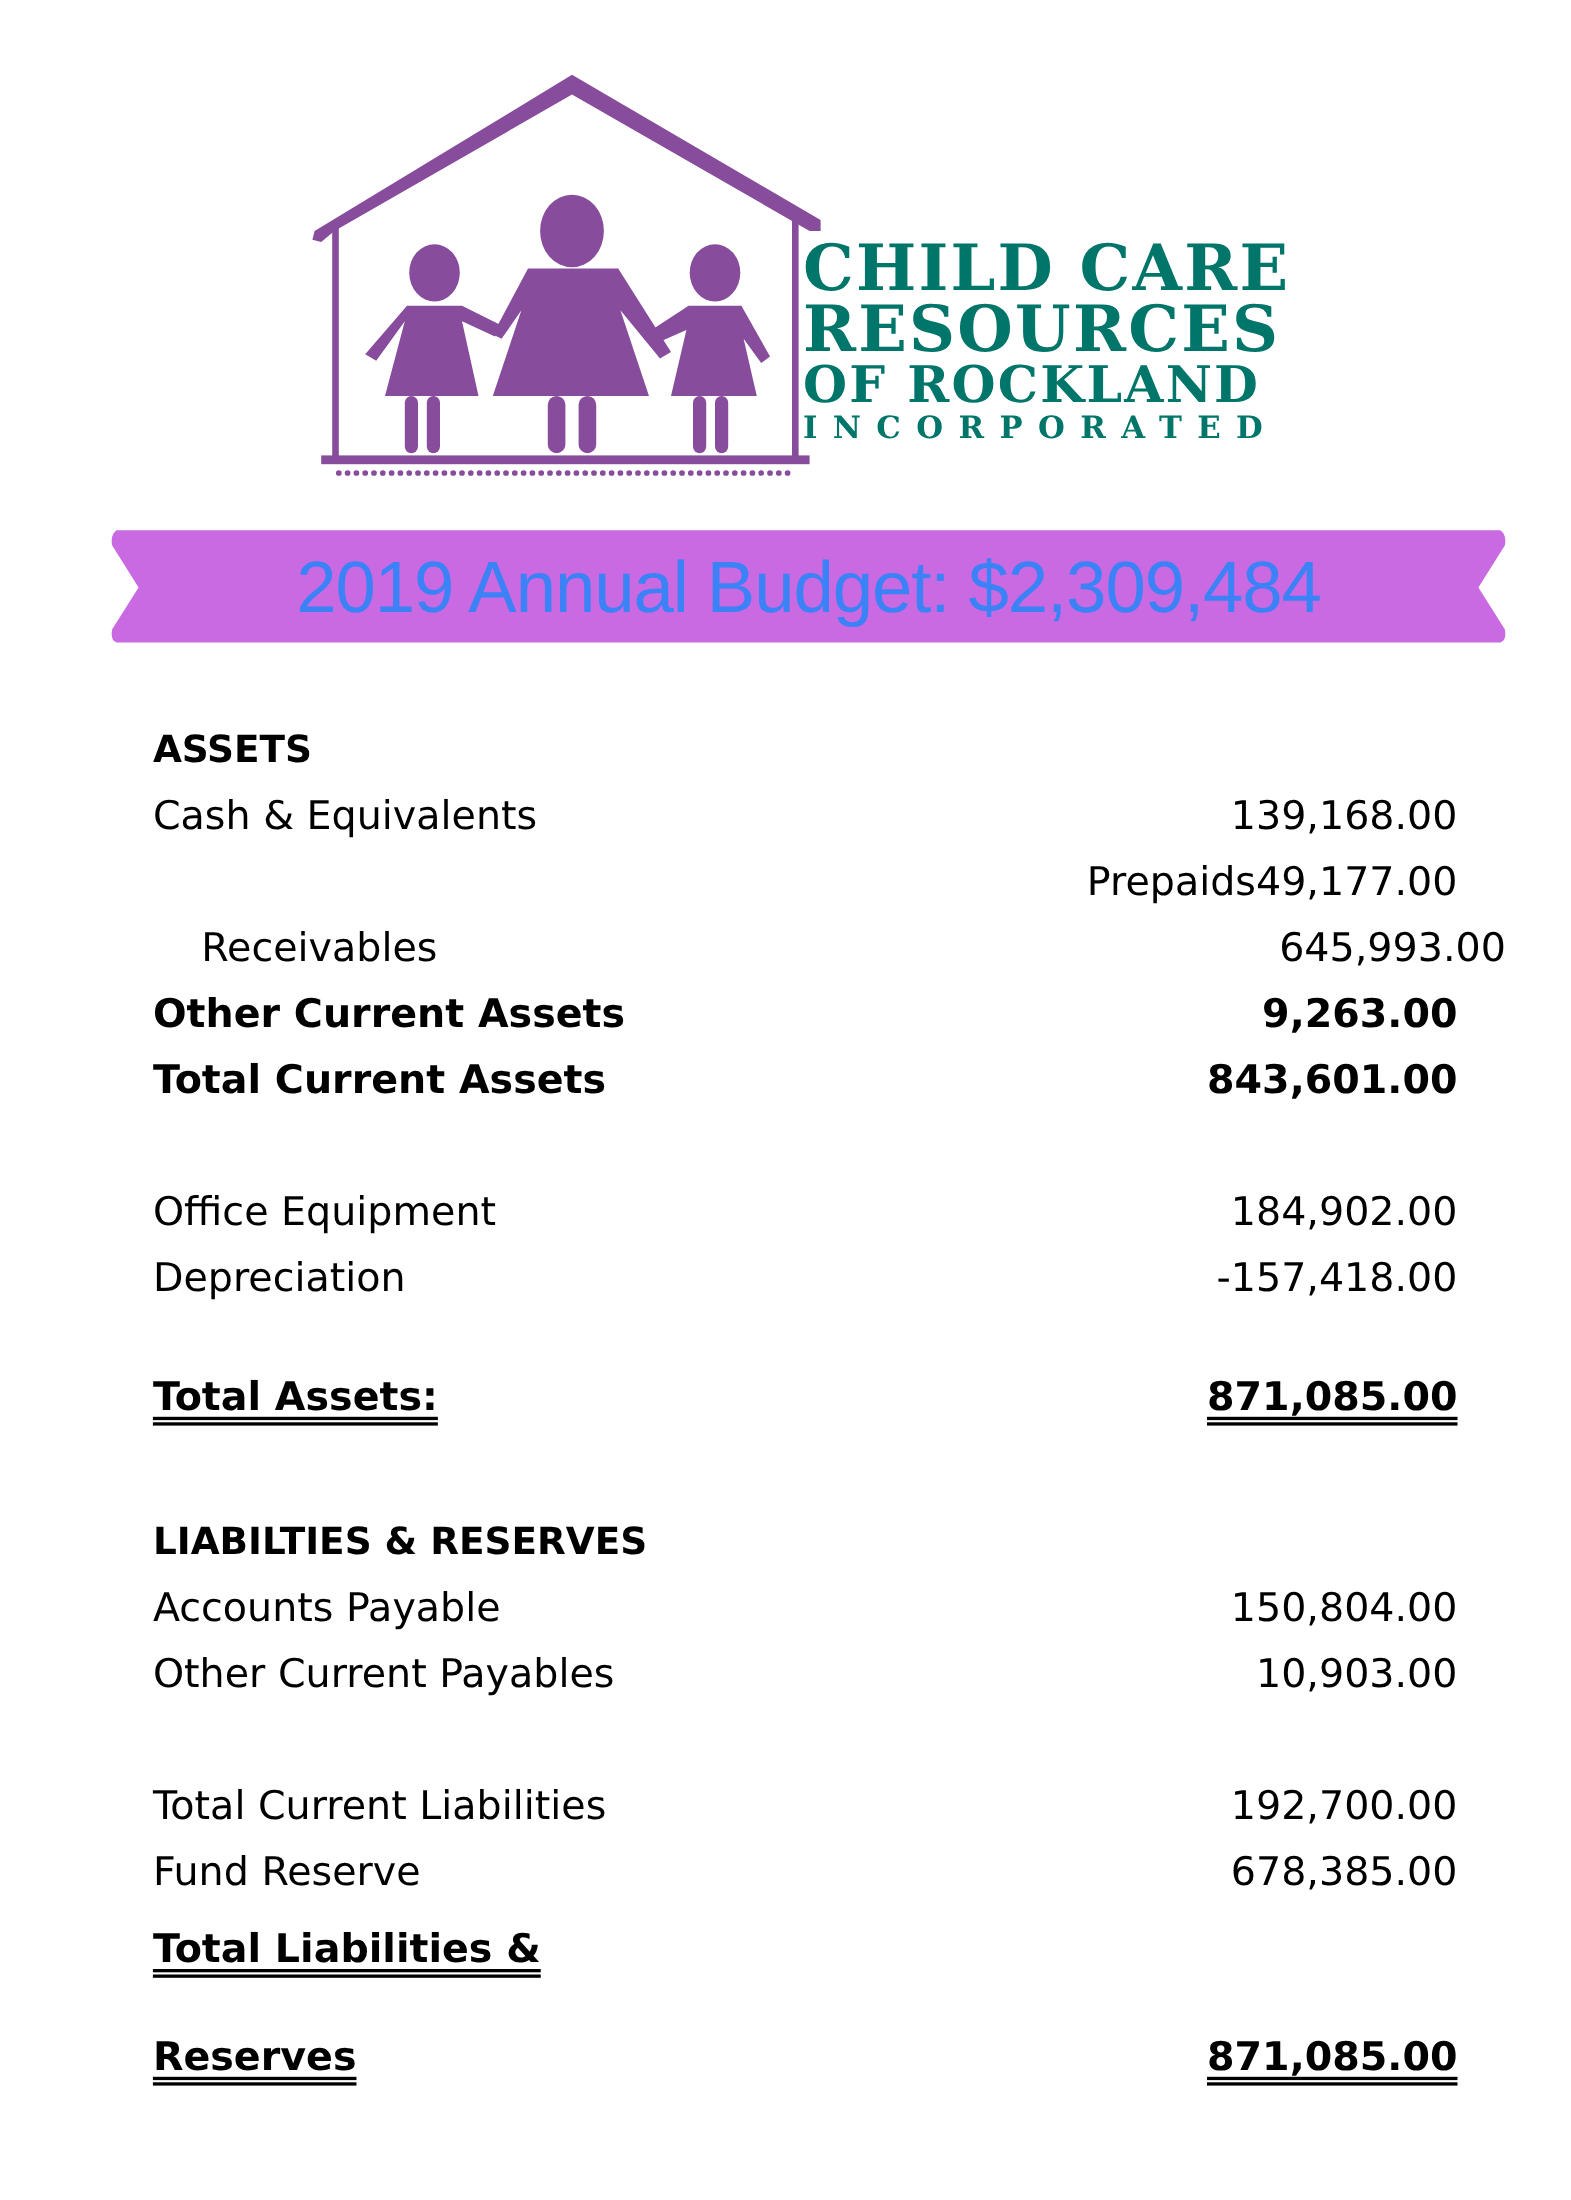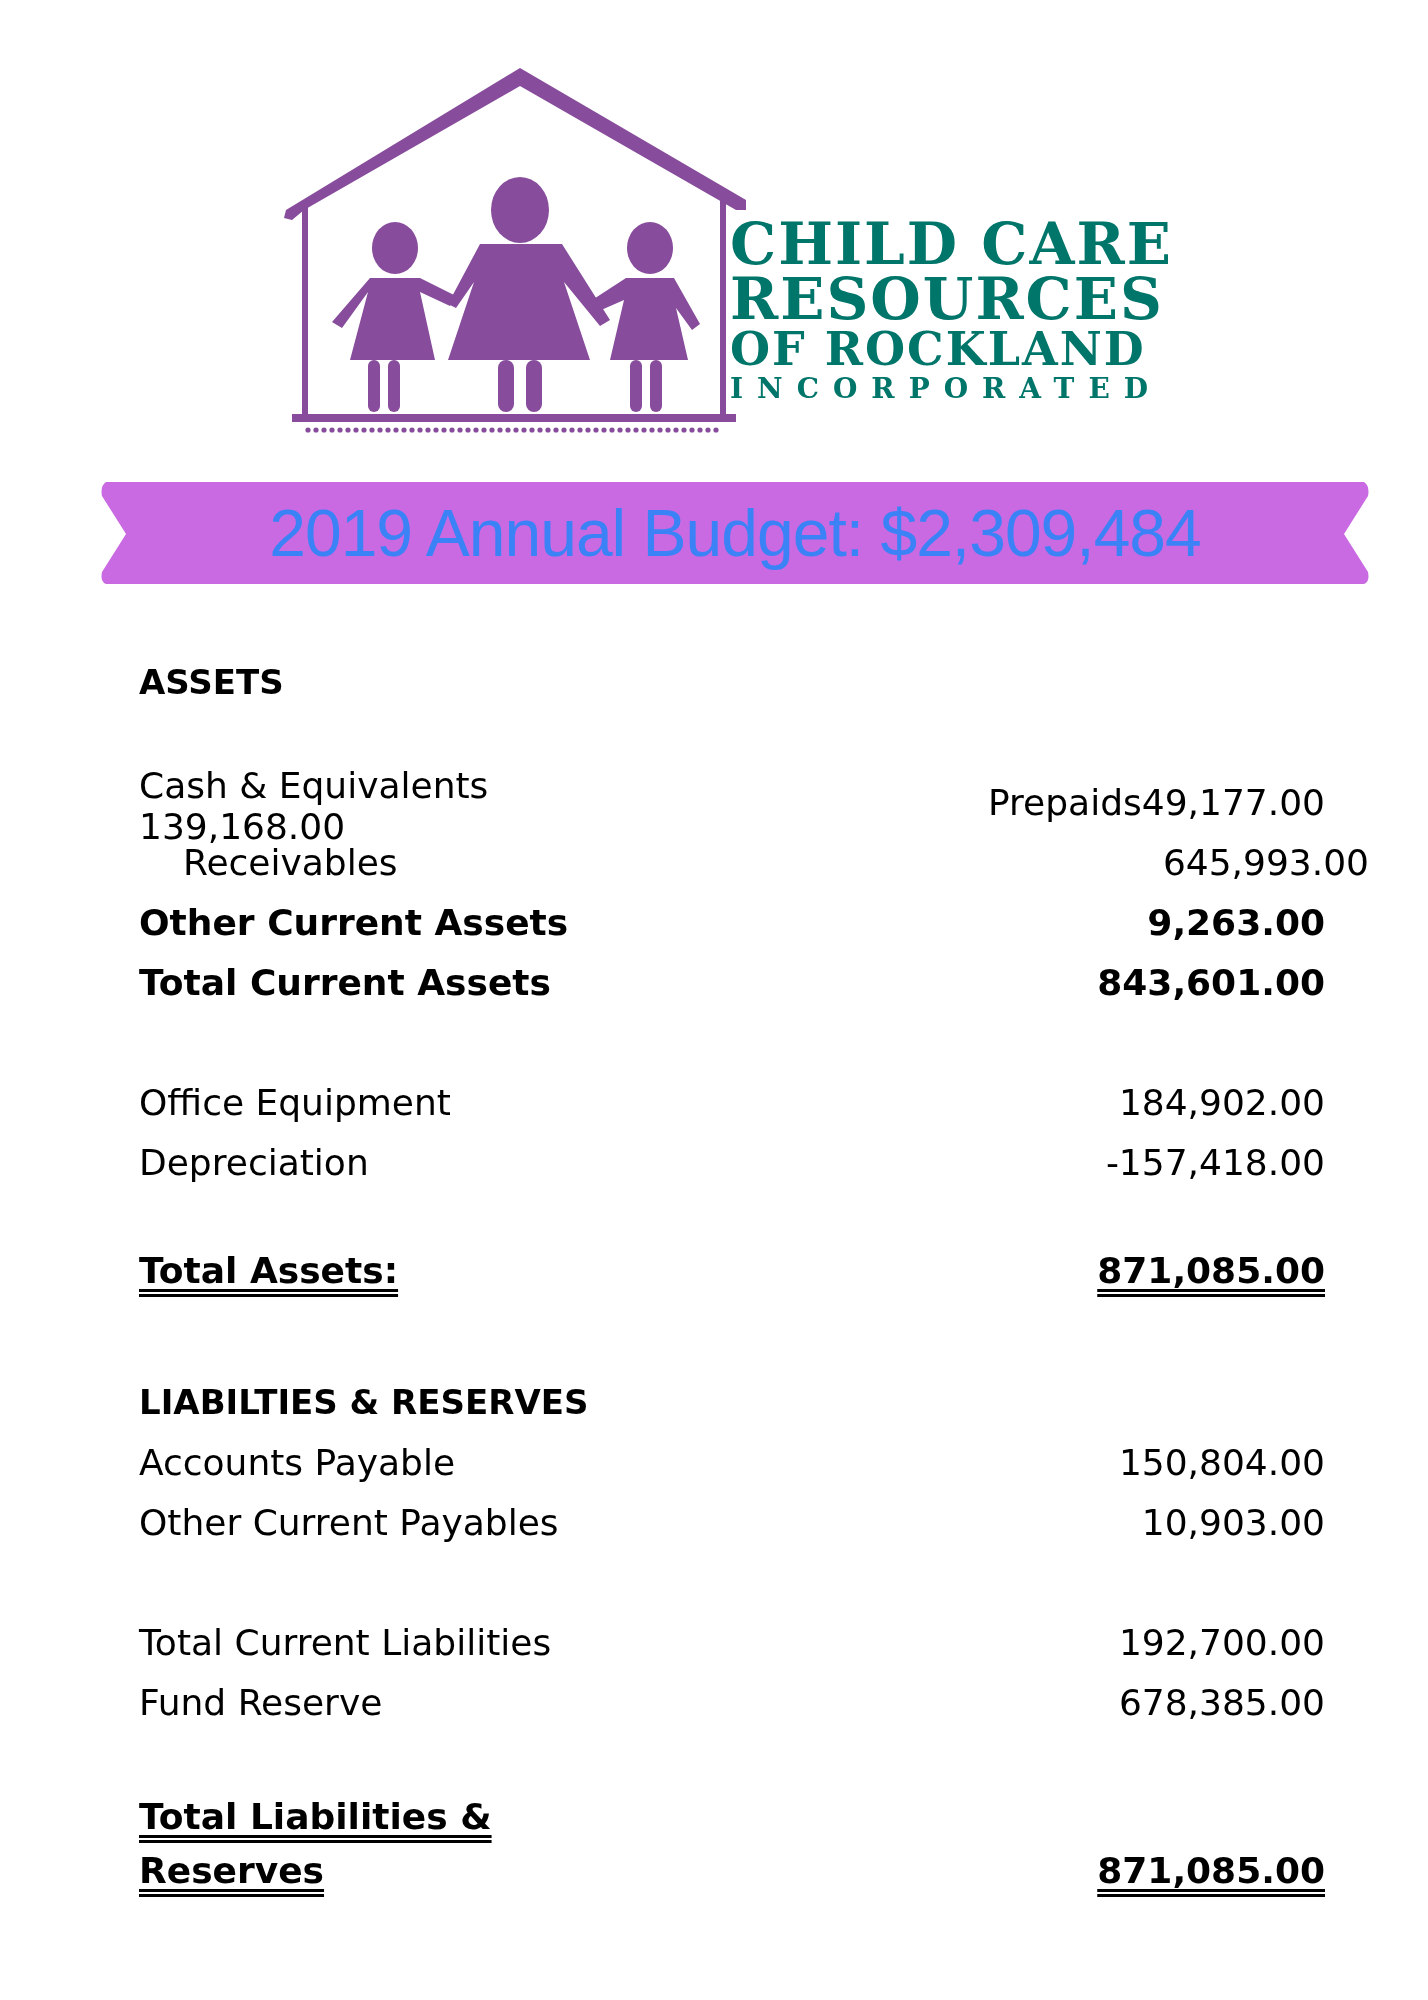--- a/index.html
+++ b/index.html
@@ -112,21 +112,21 @@
 
 <svg id="banner" viewBox="0 0 1274 110" preserveAspectRatio="none" xmlns="http://www.w3.org/2000/svg">
   <path d="M8,4 L1266,4 Q1272,8 1270,18 L1246,56 L1270,94 Q1272,104 1266,106 L8,106 Q2,104 4,94 L28,56 L4,18 Q2,8 8,4 Z" fill="#c96ae3"></path>
 </svg>
 <div id="banner-text">2019 Annual Budget:  $2,309,484</div>
 
 <div class="row" style="top:662px;">
   <span class="label heading">ASSETS</span>
 </div>
 
-<div class="row" style="top:765px;flex-direction:column;">
+<div class="row" style="top:722px;">
   <span class="label">Cash &amp; Equivalents</span>
   <span class="val">139,168.00</span>
 </div>
 <div class="row" style="top:782px;justify-content:flex-end;">
   <span class="label">Prepaids</span>
   <span class="val">49,177.00</span>
 </div>
 <div class="row" style="top:842px;margin-left:44px;">
   <span class="label">Receivables</span>
   <span class="val">645,993.00</span>
@@ -167,19 +167,19 @@
 
 <div class="row" style="top:1622px;">
   <span class="label">Total Current Liabilities</span>
   <span class="val">192,700.00</span>
 </div>
 <div class="row" style="top:1682px;">
   <span class="label">Fund Reserve</span>
   <span class="val">678,385.00</span>
 </div>
 
-<div class="row bold" style="top:1796px;">
+<div class="row bold" style="top:1752px;">
   <span class="label dbl">Total Liabilities &amp;</span>
 </div>
 <div class="row bold" style="top:1850px;">
   <span class="label dbl">Reserves</span>
   <span class="val dbl">871,085.00</span>
 </div>
 
 </body></html>

